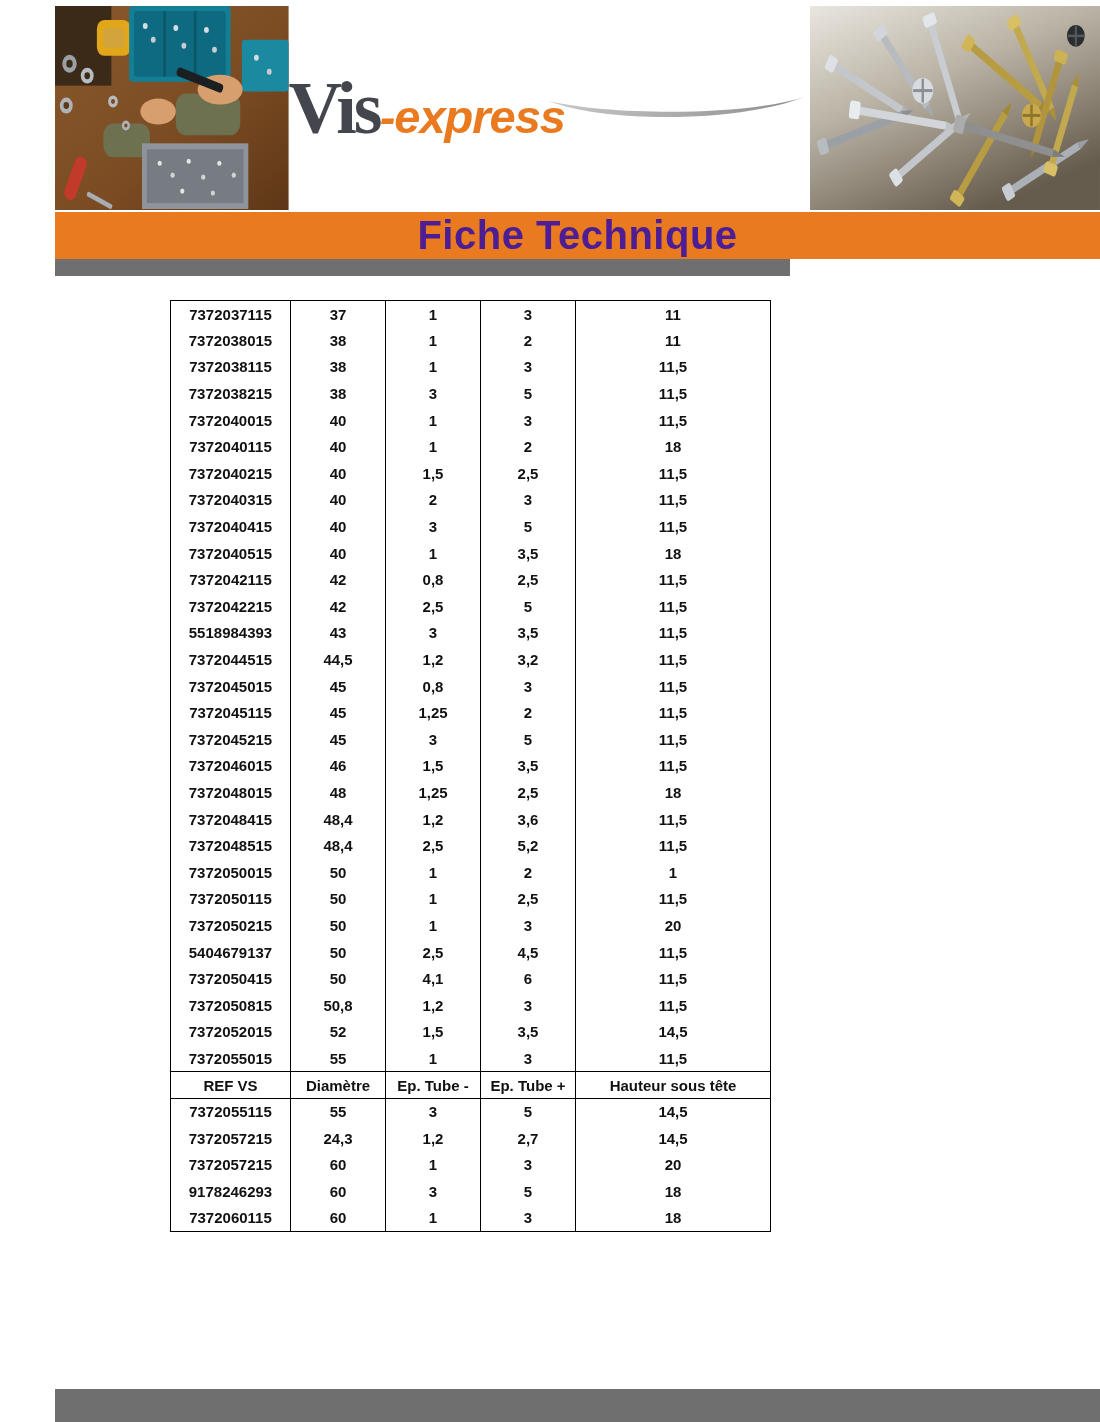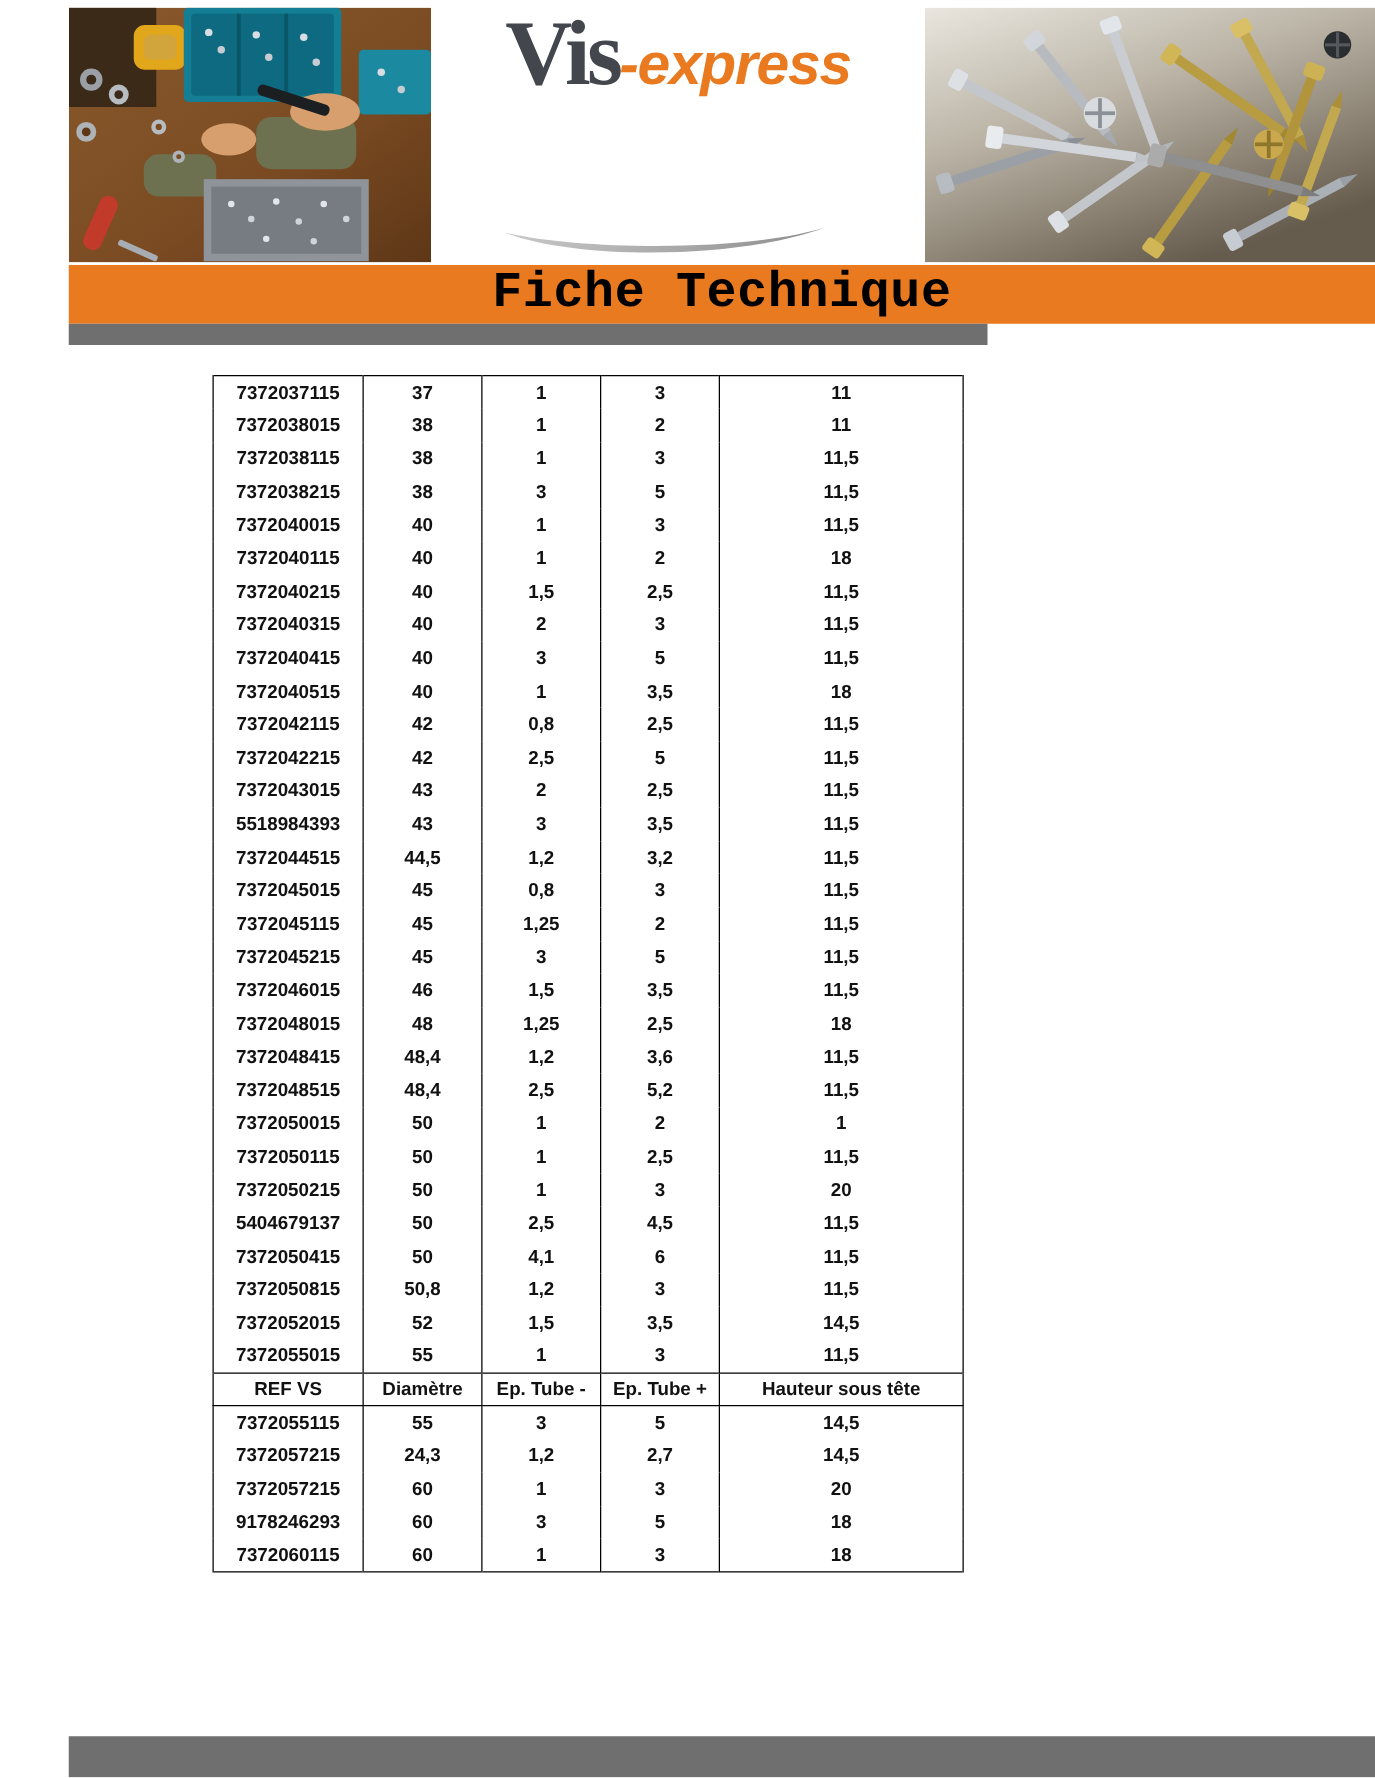--- a/index.html
+++ b/index.html
@@ -5,30 +5,30 @@
   * { margin:0; padding:0; box-sizing:border-box; }
   html, body { width:1100px; height:1422px; background:#ffffff; font-family:"Liberation Sans", sans-serif; }
   .page { position:relative; width:1100px; height:1422px; background:#fff; overflow:hidden; }
 
   
   .header { position:absolute; left:55px; top:6px; width:1045px; height:204px; display:flex; }
   .photo { height:100%; overflow:hidden; }
   .photo.left  { width:290px; }
   .photo.right { width:360px; }
   .photo svg { width:100%; height:100%; display:block; }
-  .logo-area { flex:1; background:#fff; display:flex; flex-direction:column; align-items:center; justify-content:space-between; }
+  .logo-area { flex:1; background:#fff; display:flex; flex-direction:row; align-items:center; justify-content:space-between; }
   .logo-line { white-space:nowrap; line-height:1; }
   .brand-main { font-family:"Liberation Serif", serif; font-weight:700; font-size:74px; color:#43474d; letter-spacing:-3px; }
   .brand-suffix { font-family:"Liberation Sans", sans-serif; font-style:italic; font-weight:700; font-size:47px; color:#E97A20; letter-spacing:-1px; }
   .swoosh { width:265px; height:30px; margin-top:4px; margin-left:-20px; }
 
   
   .banner { position:absolute; left:55px; top:212px; width:1045px; height:47px; background:#E97A20;
             display:flex; align-items:center; justify-content:center; }
-  .banner-title { color:#000000; font-size:40px; font-weight:700; letter-spacing:0.5px;font-family:Liberation Mono, monospace; }
+  .banner-title { color:#4c1d95; font-size:40px; font-weight:700; letter-spacing:0.5px; }
 
   
   .gray-bar { position:absolute; background:#6F6F6F; }
   .top-bar    { left:55px; top:259px;  width:735px;  height:17px; }
   .bottom-bar { left:55px; top:1389px; width:1045px; height:33px; }
 
   
   .spec-table { position:absolute; left:170px; top:300px; width:600px;
                 border-collapse:collapse; table-layout:fixed; border:1.5px solid #000; }
   .spec-table td { height:26.6px; padding:0 2px; text-align:center; vertical-align:middle;
@@ -309,27 +309,20 @@
           <td>11,5</td>
         </tr>
         <tr class="data-row">
           <td>7372042215</td>
           <td>42</td>
           <td>2,5</td>
           <td>5</td>
           <td>11,5</td>
         </tr>
         <tr class="data-row">
-          <td>7372043015</td>
-          <td>43</td>
-          <td>2</td>
-          <td>2,5</td>
-          <td>11,5</td>
-        </tr>
-        <tr class="data-row">
           <td>5518984393</td>
           <td>43</td>
           <td>3</td>
           <td>3,5</td>
           <td>11,5</td>
         </tr>
         <tr class="data-row">
           <td>7372044515</td>
           <td>44,5</td>
           <td>1,2</td>

